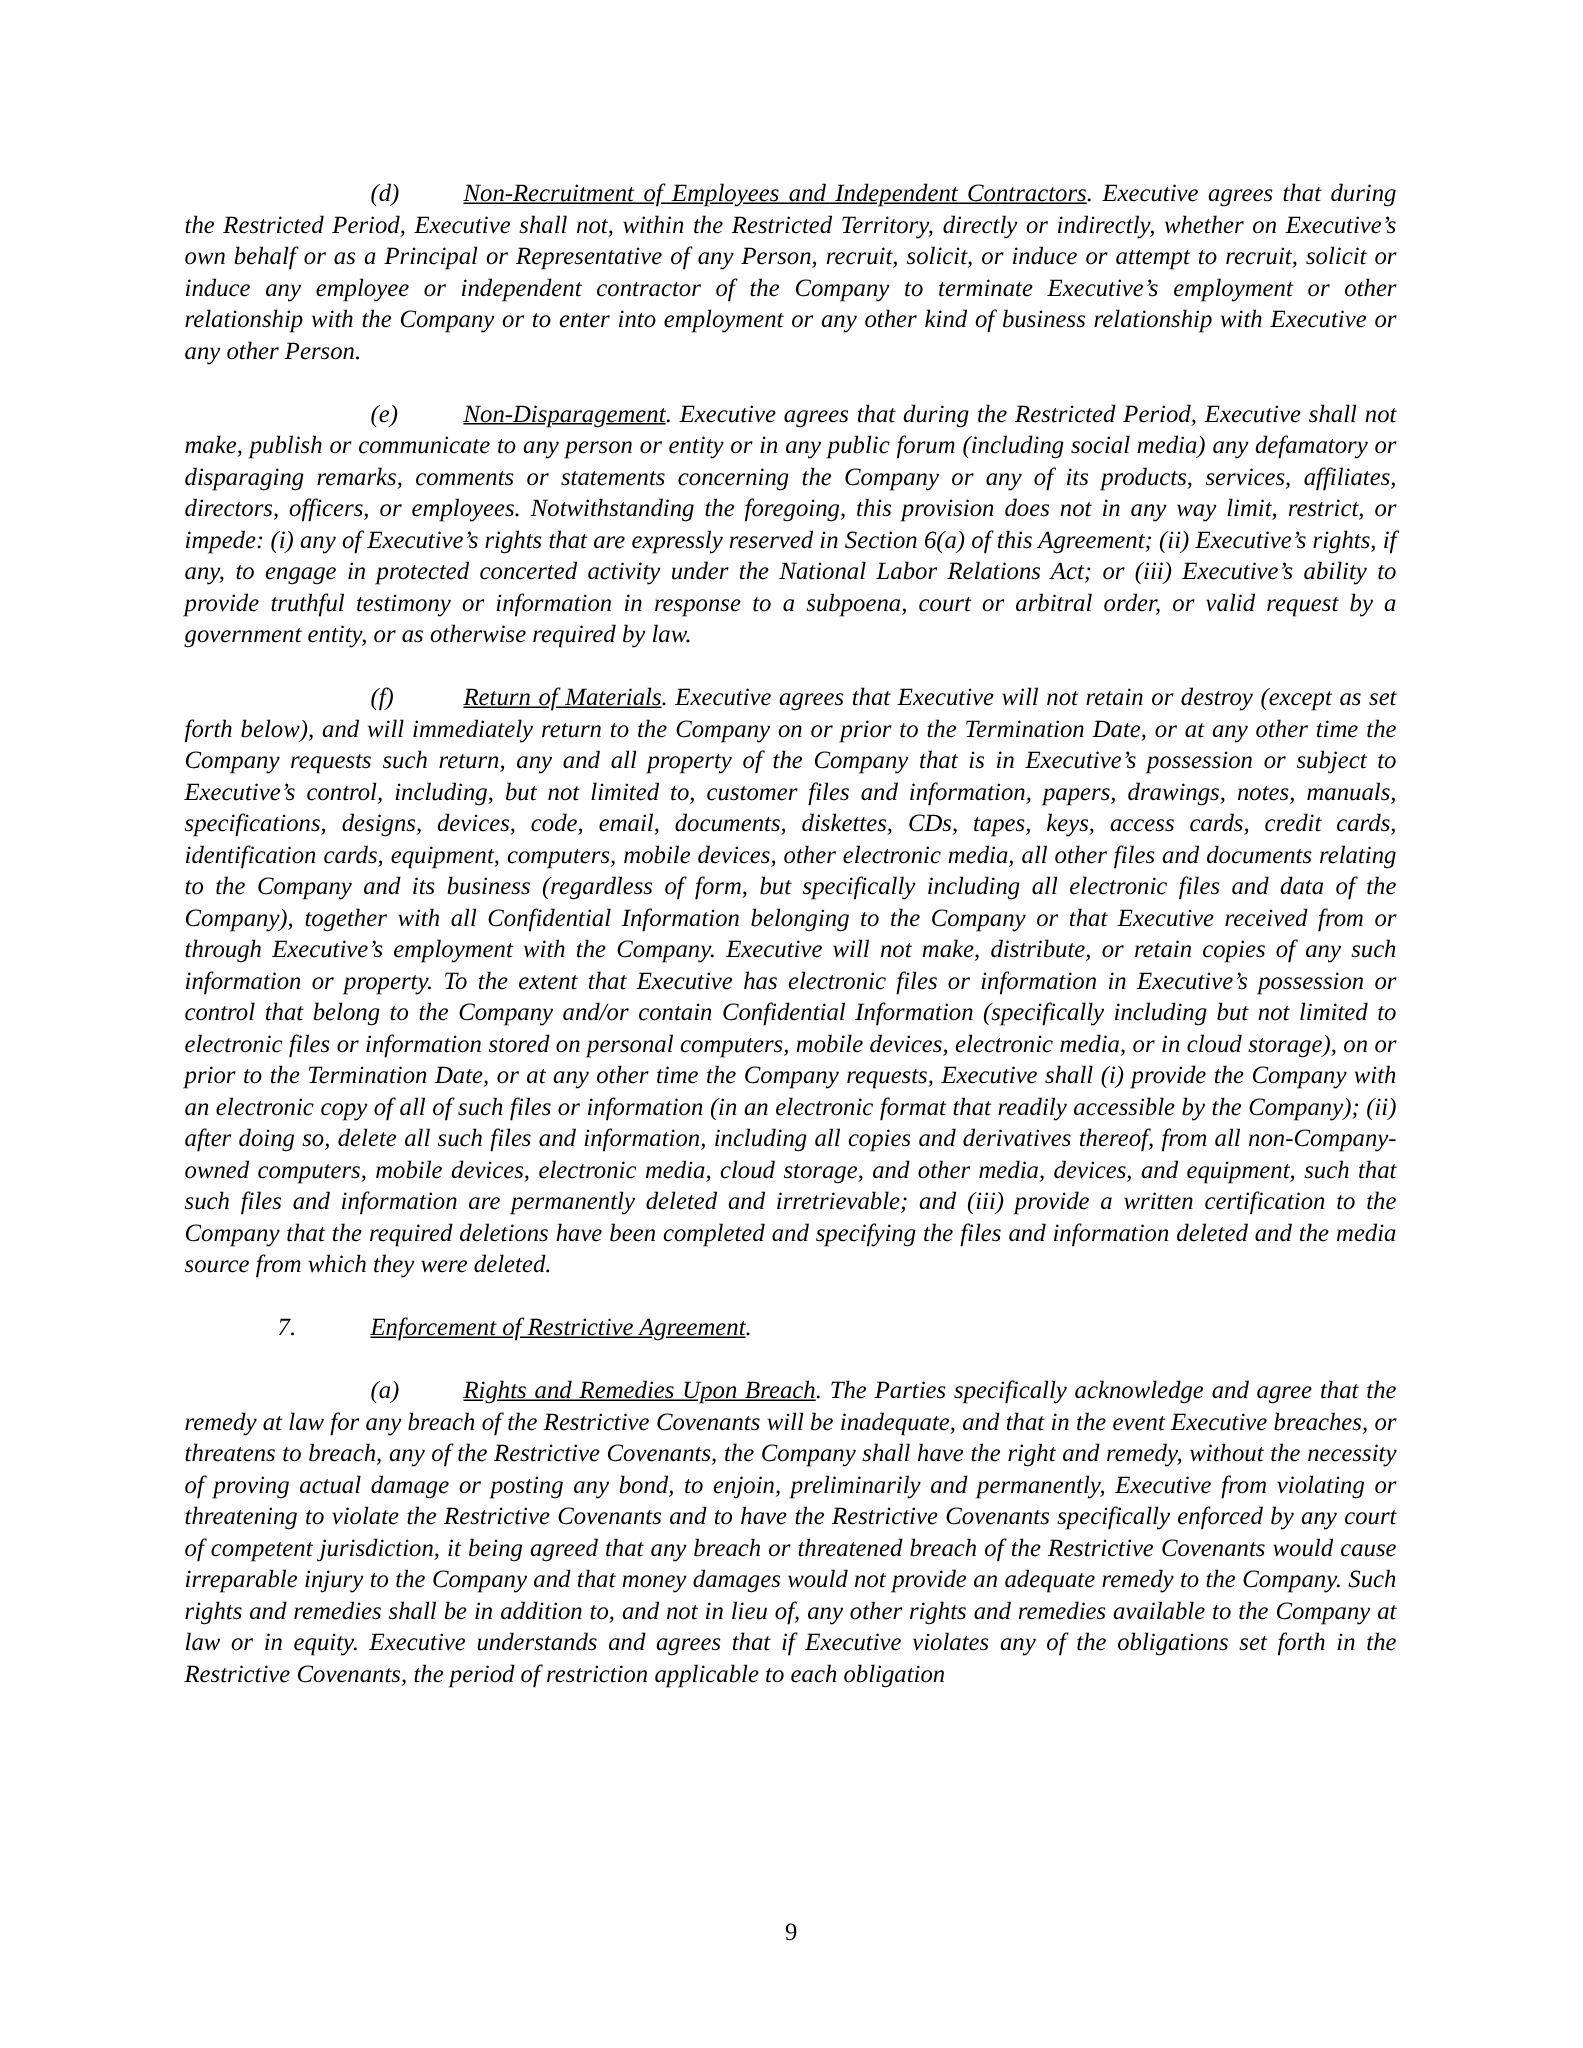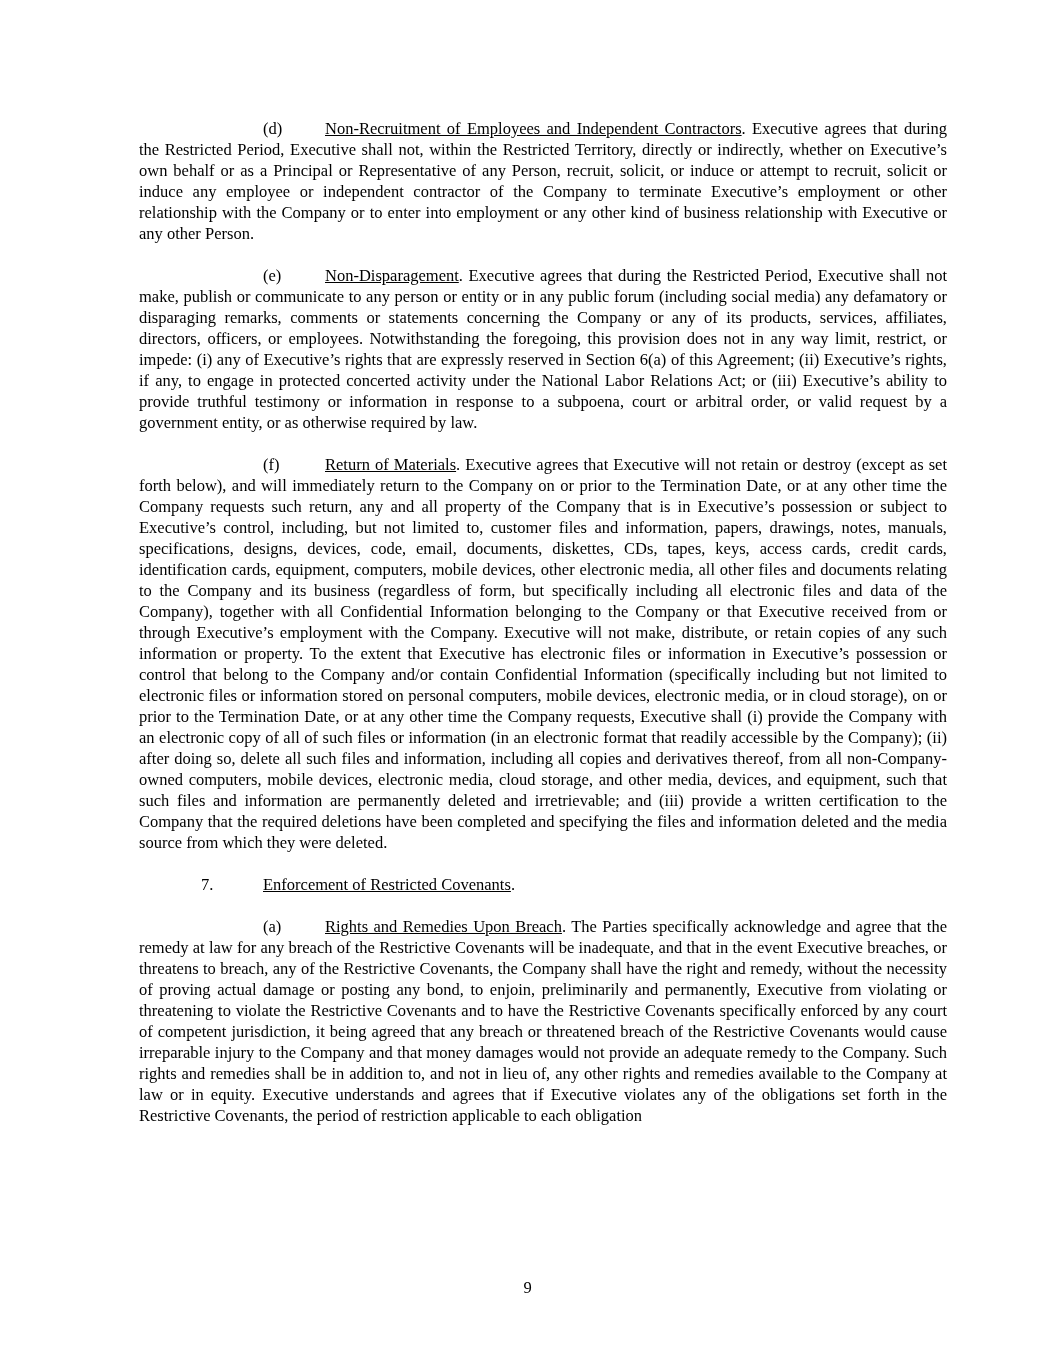--- a/index.html
+++ b/index.html
@@ -11,23 +11,24 @@
     position: relative;
     width: 1055px;
     height: 1365px;
     background: #ffffff;
     font-family: "Liberation Serif", serif;
     color: #000000;
     overflow: hidden;
   }
   .content {
     position: absolute;
-    left: 139px;
+    left: 123px;
     top: 118px;
     width: 808px;
+    font-style: italic;
   }
   .content p {
     margin: 0 0 21px 0;
     font-size: 16.5px;
     line-height: 21px;
     text-align: justify;
   }
   
   p.para { text-indent: 124px; }
   
@@ -54,20 +55,20 @@
 
 <div class="page">
   <div class="content">
 
     <p class="para"><span class="pnum">(d)</span><span class="hd">Non-Recruitment of Employees and Independent Contractors</span><span>. Executive agrees that during the Restricted Period, Executive shall not, within the Restricted Territory, directly or indirectly, whether on Executive’s own behalf or as a Principal or Representative of any Person, recruit, solicit, or induce or attempt to recruit, solicit or induce any employee or independent contractor of the Company to terminate Executive’s employment or other relationship with the Company or to enter into employment or any other kind of business relationship with Executive or any other Person.</span></p>
 
     <p class="para"><span class="pnum">(e)</span><span class="hd">Non-Disparagement</span><span>. Executive agrees that during the Restricted Period, Executive shall not make, publish or communicate to any person or entity or in any public forum (including social media) any defamatory or disparaging remarks, comments or statements concerning the Company or any of its products, services, affiliates, directors, officers, or employees. Notwithstanding the foregoing, this provision does not in any way limit, restrict, or impede: (i) any of Executive’s rights that are expressly reserved in Section 6(a) of this Agreement; (ii) Executive’s rights, if any, to engage in protected concerted activity under the National Labor Relations Act; or (iii) Executive’s ability to provide truthful testimony or information in response to a subpoena, court or arbitral order, or valid request by a government entity, or as otherwise required by law.</span></p>
 
     <p class="para"><span class="pnum">(f)</span><span class="hd">Return of Materials</span><span>. Executive agrees that Executive will not retain or destroy (except as set forth below), and will immediately return to the Company on or prior to the Termination Date, or at any other time the Company requests such return, any and all property of the Company that is in Executive’s possession or subject to Executive’s control, including, but not limited to, customer files and information, papers, drawings, notes, manuals, specifications, designs, devices, code, email, documents, diskettes, CDs, tapes, keys, access cards, credit cards, identification cards, equipment, computers, mobile devices, other electronic media, all other files and documents relating to the Company and its business (regardless of form, but specifically including all electronic files and data of the Company), together with all Confidential Information belonging to the Company or that Executive received from or through Executive’s employment with the Company. Executive will not make, distribute, or retain copies of any such information or property. To the extent that Executive has electronic files or information in Executive’s possession or control that belong to the Company and/or contain Confidential Information (specifically including but not limited to electronic files or information stored on personal computers, mobile devices, electronic media, or in cloud storage), on or prior to the Termination Date, or at any other time the Company requests, Executive shall (i) provide the Company with an electronic copy of all of such files or information (in an electronic format that readily accessible by the Company); (ii) after doing so, delete all such files and information, including all copies and derivatives thereof, from all non-Company-owned computers, mobile devices, electronic media, cloud storage, and other media, devices, and equipment, such that such files and information are permanently deleted and irretrievable; and (iii) provide a written certification to the Company that the required deletions have been completed and specifying the files and information deleted and the media source from which they were deleted.</span></p>
 
-    <p class="section"><span class="pnum">7.</span><span class="hd">Enforcement of Restricted Covenants</span><span>.</span></p>
+    <p class="section"><span class="pnum">7.</span><span class="hd">Enforcement of Restrictive Agreement</span><span>.</span></p>
 
     <p class="para"><span class="pnum">(a)</span><span class="hd">Rights and Remedies Upon Breach</span><span>. The Parties specifically acknowledge and agree that the remedy at law for any breach of the Restrictive Covenants will be inadequate, and that in the event Executive breaches, or threatens to breach, any of the Restrictive Covenants, the Company shall have the right and remedy, without the necessity of proving actual damage or posting any bond, to enjoin, preliminarily and permanently, Executive from violating or threatening to violate the Restrictive Covenants and to have the Restrictive Covenants specifically enforced by any court of competent jurisdiction, it being agreed that any breach or threatened breach of the Restrictive Covenants would cause irreparable injury to the Company and that money damages would not provide an adequate remedy to the Company. Such rights and remedies shall be in addition to, and not in lieu of, any other rights and remedies available to the Company at law or in equity. Executive understands and agrees that if Executive violates any of the obligations set forth in the Restrictive Covenants, the period of restriction applicable to each obligation</span></p>
 
   </div>
 
   <div class="page-num">9</div>
 </div>
 
 </body></html>

